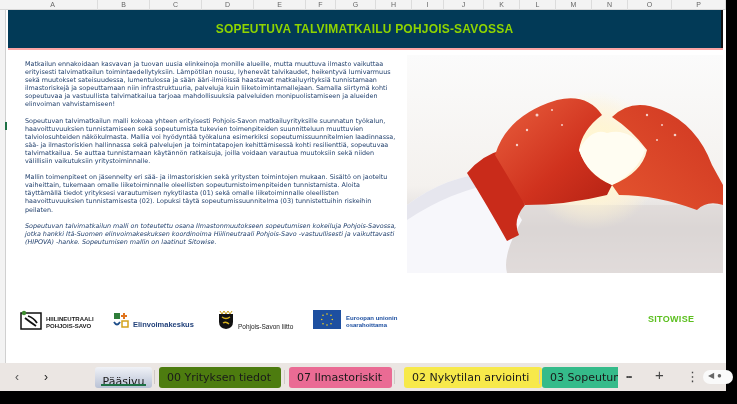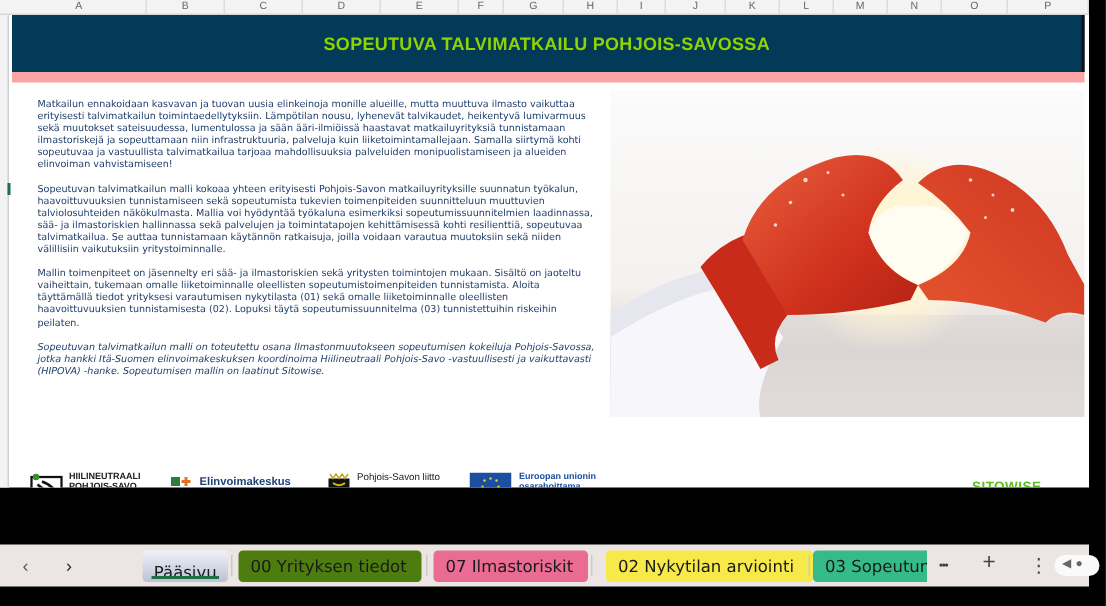--- a/index.html
+++ b/index.html
@@ -1,33 +1,33 @@
 <!DOCTYPE html>
 <html><head>
 <meta charset="utf-8">
 <style>
   * { box-sizing: border-box; margin: 0; padding: 0; }
   html, body { width: 737px; height: 404px; overflow: hidden; background: #000; font-family: "Liberation Sans", sans-serif; }
   .app { position: absolute; left: 0; top: 0; width: 737px; height: 404px; background: #000; }
-  .sheet { position: absolute; left: 0; top: 0; width: 726px; height: 325px; background: #fff; overflow: hidden; }
+  .sheet { position: absolute; left: 0; top: 0; width: 726px; height: 366px; background: #fff; overflow: hidden; }
   .col-headers { position: absolute; left: 0; top: 0; width: 726px; height: 10px; background: #f3f3f3; border-bottom: 1px solid #d8d8d8; }
   .col-headers span { position: absolute; top: 0; height: 10px; font-size: 7px; line-height: 10px; color: #666; text-align: center; border-right: 1px solid #dcdcdc; font-family: "Liberation Sans", sans-serif; }
   .row-gutter { position: absolute; left: 0; top: 10px; width: 6px; height: 353px; background: #f3f3f3; border-right: 1px solid #d0d0d0; }
   .row-gutter .sel { position: absolute; left: 5px; top: 112px; width: 2px; height: 8px; background: #1e7145; }
   .banner { position: absolute; left: 8px; top: 10px; width: 715px; height: 38px; background: #023a57; border-right: 2px solid #111; }
   .banner-title { position: absolute; left: 0; right: 0; top: 12px; text-align: center; color: #8fd400; font-weight: bold; font-size: 12px; letter-spacing: 0.2px; font-family: "Liberation Sans", sans-serif; }
-  .content { position: absolute; left: 8px; top: 48px; width: 715px; height: 315px; border-top: 7px solid #fca5a5; }
+  .content { position: absolute; left: 8px; top: 48px; width: 715px; height: 315px; border-top: 2px solid #fca5a5; }
   .text-col { position: absolute; left: 17px; top: 10px; width: 372px; font-size: 6.4px; line-height: 8.1px; color: #1f3e6b; font-family: "DejaVu Sans", sans-serif; }
   .text-col p { margin-bottom: 8px; }
   .text-col p.ital { font-style: italic; }
   .photo { position: absolute; left: 399px; top: 5px; width: 316px; height: 218px; overflow: hidden;
            background: radial-gradient(ellipse 90px 80px at 185px 105px, #fffbe6 0%, #fff3c8 30%, rgba(255,240,220,0.6) 55%, rgba(255,255,255,0) 80%),
                        linear-gradient(180deg, #fbfbfb 0%, #f4f1ee 60%, #d9d6d6 80%, #e8e4e4 100%); }
   .logos { position: absolute; left: 0; top: 252px; width: 715px; height: 40px; }
-  .logo { position: absolute; display: flex; align-items: flex-start; }
+  .logo { position: absolute; display: flex; align-items: flex-end; }
   .logo-text { font-size: 6px; font-weight: bold; color: #1a1a1a; line-height: 7px; font-family: "Liberation Sans", sans-serif; }
   .sitowise { position: absolute; left: 640px; top: 12px; color: #5bbf1e; font-weight: bold; font-size: 9px; letter-spacing: 0.3px; font-family: "Liberation Sans", sans-serif; }
   .tabbar { position: absolute; left: 0; top: 363px; width: 726px; height: 28px; background: #ebe6e3; }
   .tab-nav { position: absolute; top: 6px; width: 16px; height: 16px; font-size: 12px; color: #555; text-align: center; line-height: 16px; }
   .tab { position: absolute; top: 4px; height: 21px; border-radius: 3px; font-size: 11px; line-height: 21px; padding: 0 8px; color: #1a1a1a; white-space: nowrap; overflow: hidden; font-family: "DejaVu Sans", sans-serif; }
   .tab.active { background: linear-gradient(180deg, #f0f2f7 0%, #b9c2d5 100%); font-weight: normal; }
   .tab.active .underline { position: absolute; left: 6px; right: 6px; bottom: 2px; height: 2px; background: #1e7145; }
   .tab-sep { position: absolute; top: 7px; width: 1px; height: 14px; background: #cfc9c6; }
   .tab-ctrl { position: absolute; top: 5px; font-size: 12px; color: #444; line-height: 18px; }
   .scroll-pill { position: absolute; left: 703px; top: 7px; width: 30px; height: 14px; border-radius: 7px; background: #fafafa; }

